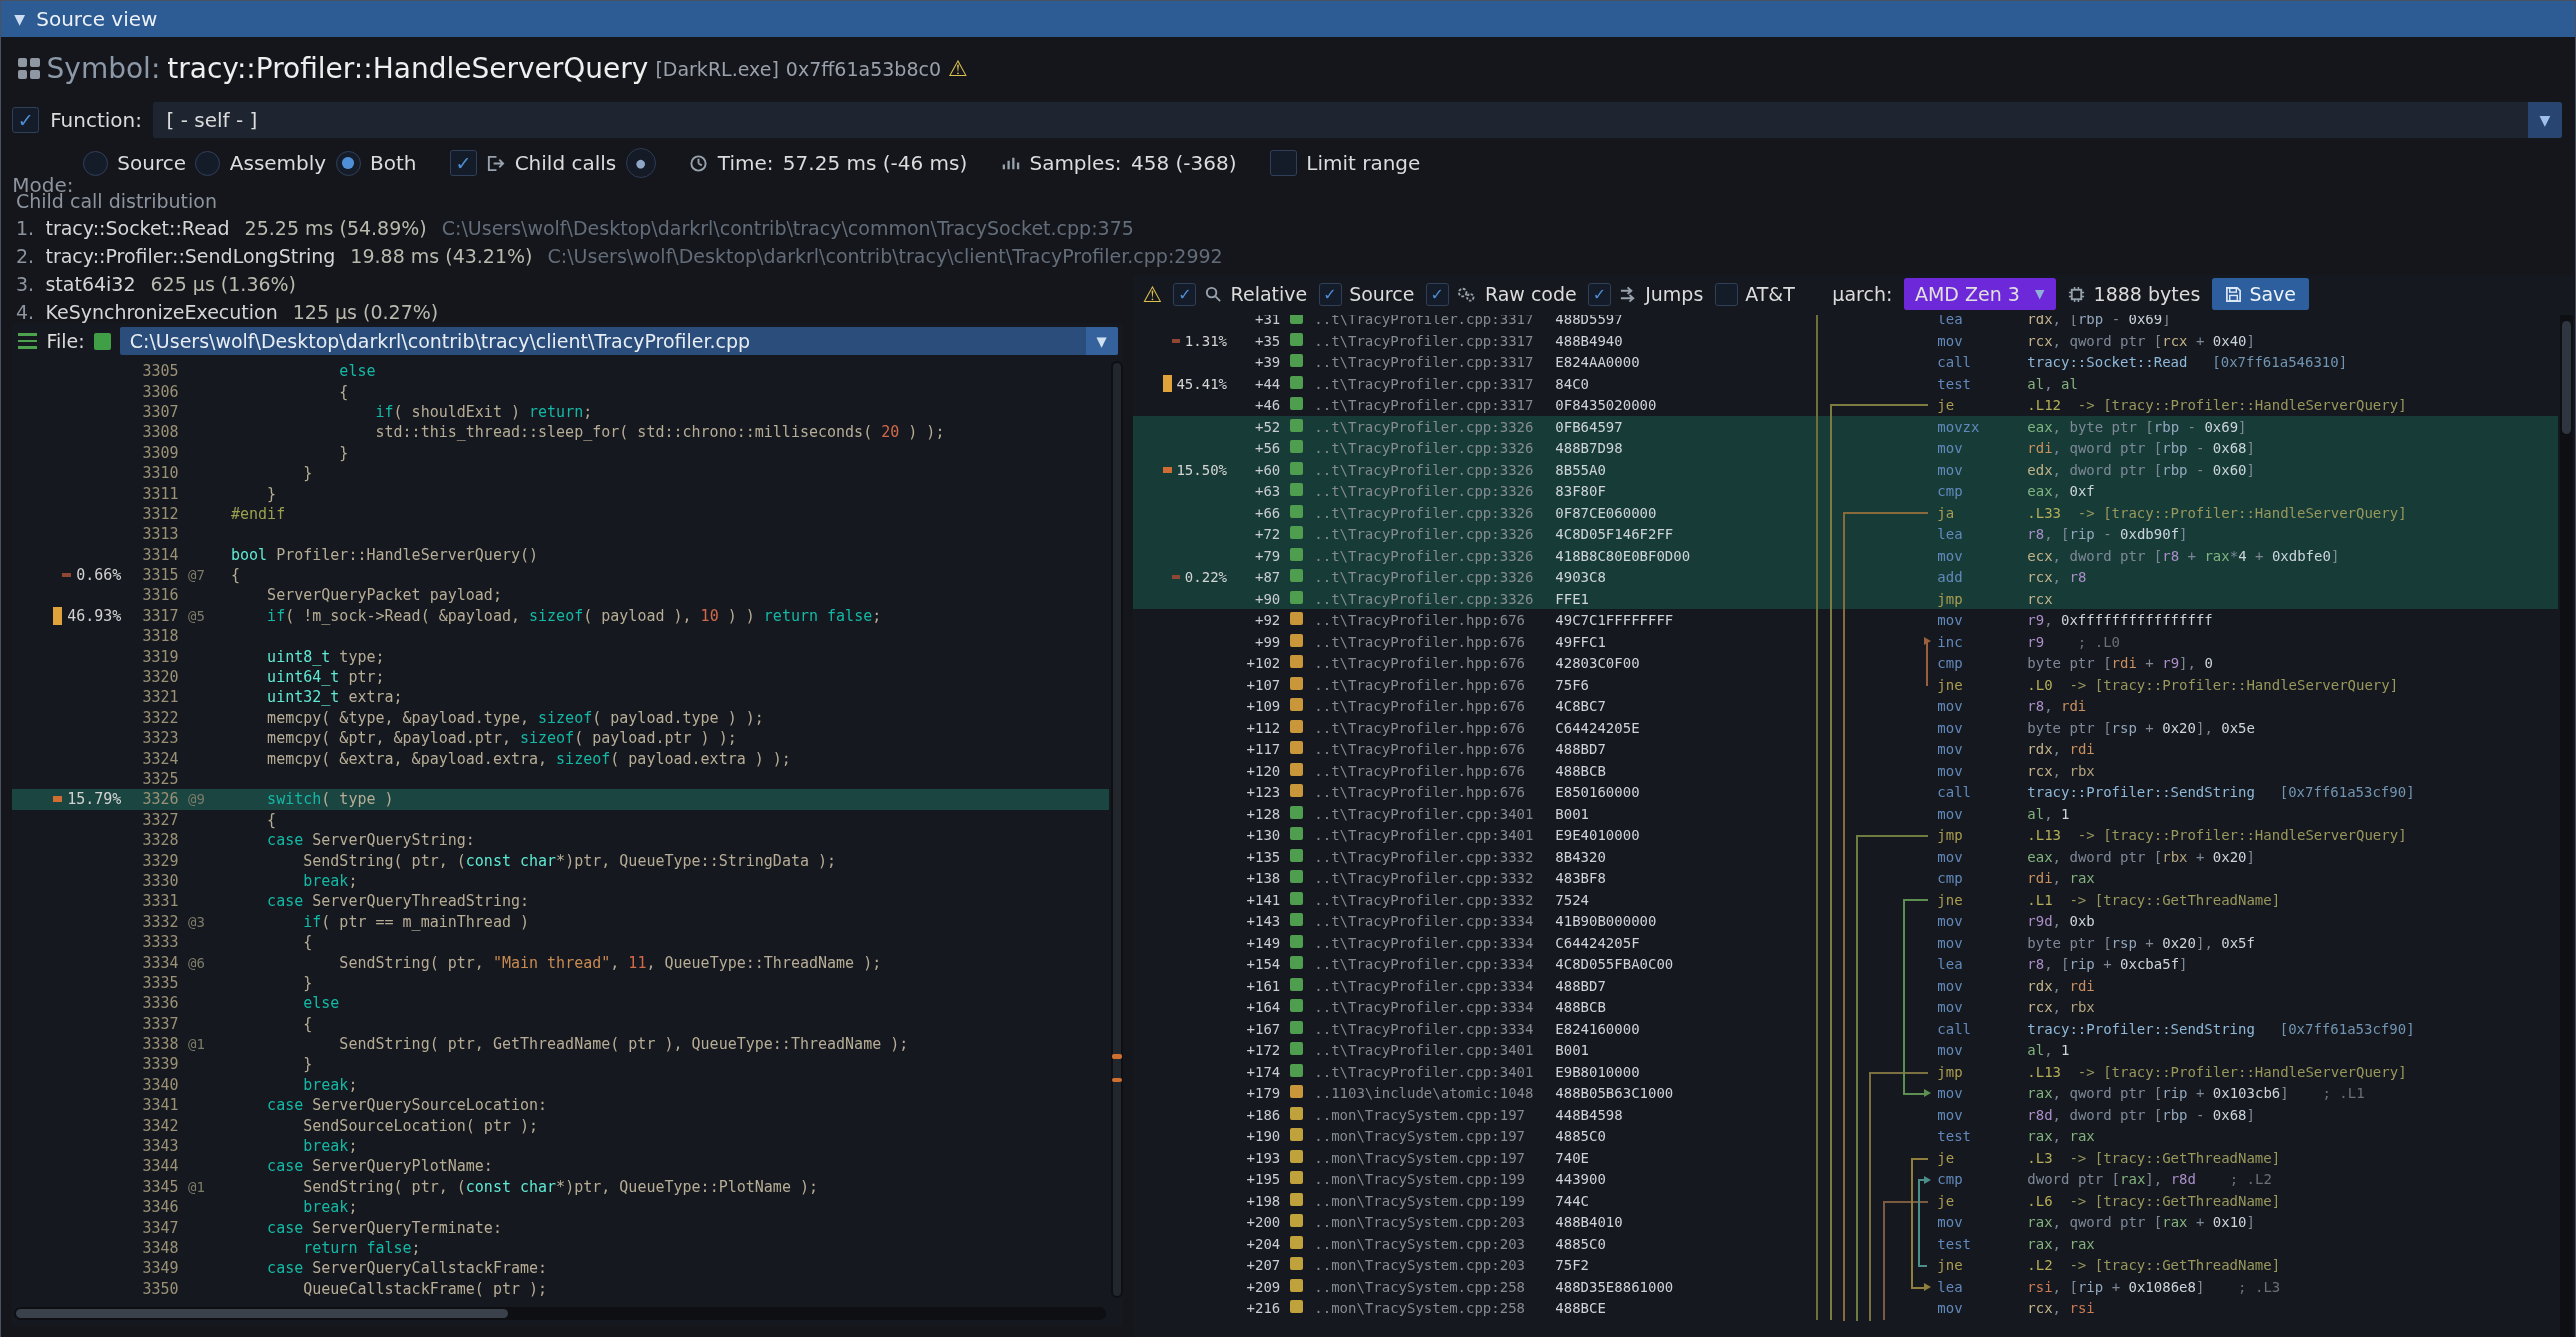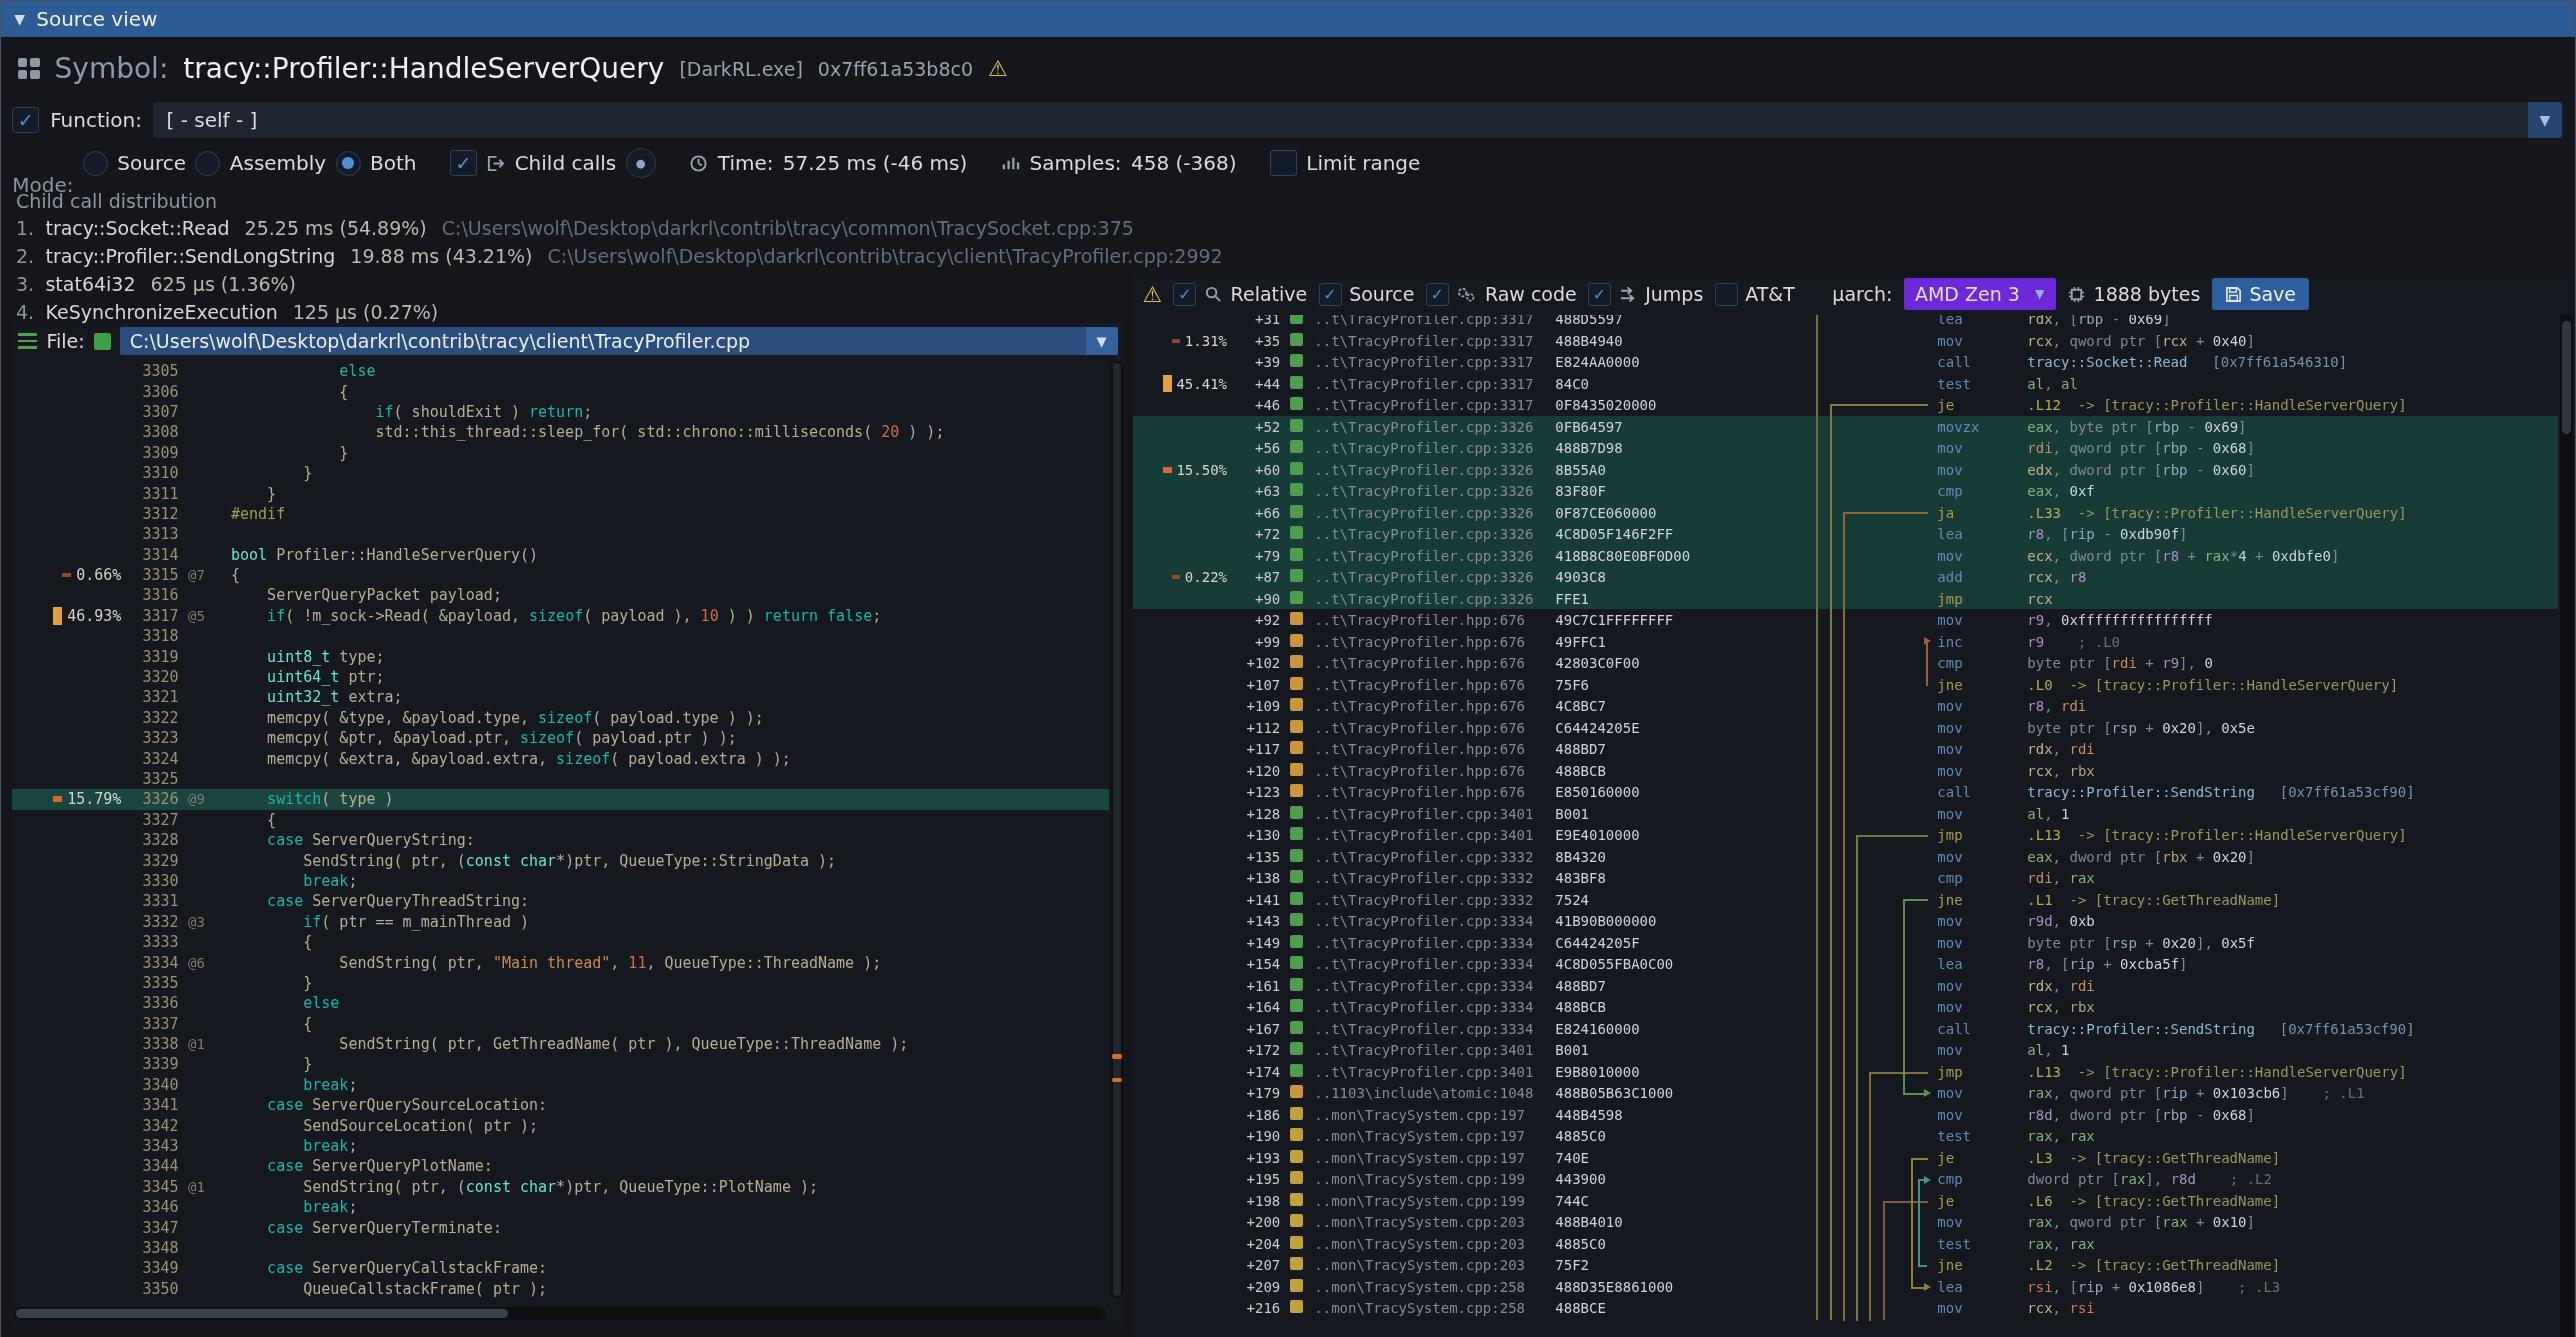--- a/index.html
+++ b/index.html
@@ -5,21 +5,21 @@
   html,body{margin:0;padding:0;background:#0a0c10;}
   .window{position:relative;width:2576px;height:1338px;background:#14161c;border:0.9px solid #4a5160;
     box-sizing:border-box;overflow:hidden;font-family:"DejaVu Sans","Liberation Sans",sans-serif;color:#dcdcdc;}
 
   
   .titlebar{position:absolute;top:0;left:0;right:0;height:36px;background:#2d5b94;display:flex;align-items:center;
     gap:11.3px;padding:0 13.2px;font-size:20px;color:#eef2f7;}
   .collapse{color:#cddcf0;font-size:14px;}
 
   
-  .symbol-row{position:absolute;top:38px;left:0;right:0;height:59px;display:flex;align-items:center;padding:0 17px;gap:15px;}
+  .symbol-row{position:absolute;top:38px;left:0;right:0;height:59px;display:flex;align-items:center;padding:0 17px;gap:7px;}
   .sym-icon{display:grid;grid-template-columns:9.4px 9.4px;grid-gap:2.8px;}
   .sym-icon i{width:9.4px;height:9.4px;background:#8f97a3;border-radius:1.9px;}
   .sym-label{color:#8d99a8;font-size:28px;}
   .sym-name{color:#efefef;font-size:28px;}
   .sym-module,.sym-addr{color:#9aa1ab;font-size:19px;}
   .warn{color:#ddc04e;font-size:22px;}
 
   
   .function-row{position:absolute;top:98px;left:0;right:13.2px;height:42px;display:flex;align-items:center;
     padding-left:11.3px;gap:11.3px;font-size:20px;}
@@ -469,20 +469,21 @@
           <div class="src-row">
             <span class="src-pct"></span>
             <span class="src-num">3347</span>
             <span class="src-anno"></span>
             <span class="src-code"><span class="sg-p">    </span><span class="sg-w">case</span><span class="sg-p"> ServerQueryTerminate:</span></span>
           </div>
           <div class="src-row">
             <span class="src-pct"></span>
             <span class="src-num">3348</span>
             <span class="src-anno"></span>
+            <span class="src-code"><span class="sg-p">        </span><span class="sg-w">return</span><span class="sg-p"> </span><span class="sg-w">false</span><span class="sg-p">;</span></span>
           </div>
           <div class="src-row">
             <span class="src-pct"></span>
             <span class="src-num">3349</span>
             <span class="src-anno"></span>
             <span class="src-code"><span class="sg-p">    </span><span class="sg-w">case</span><span class="sg-p"> ServerQueryCallstackFrame:</span></span>
           </div>
           <div class="src-row">
             <span class="src-pct"></span>
             <span class="src-num">3350</span>

